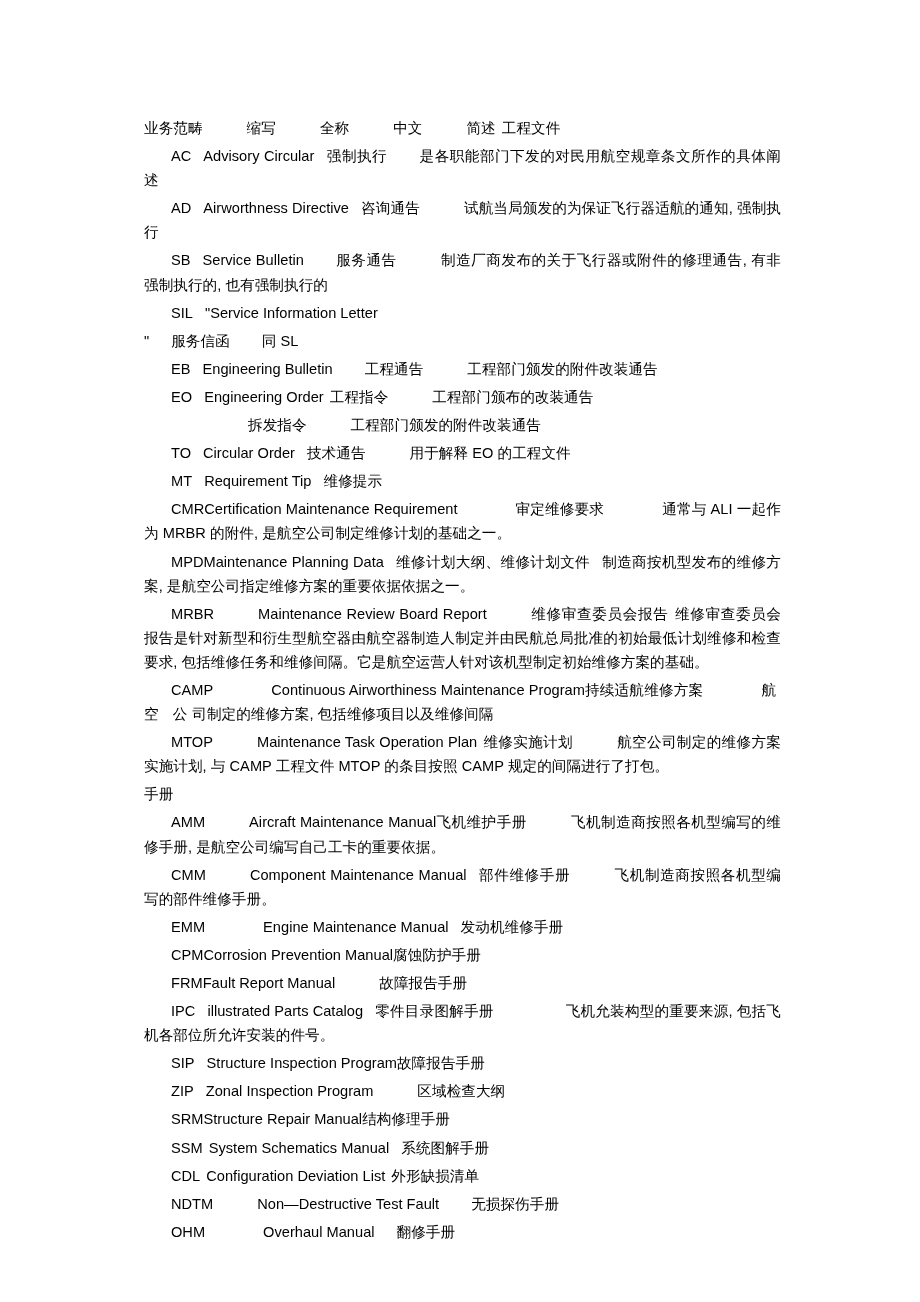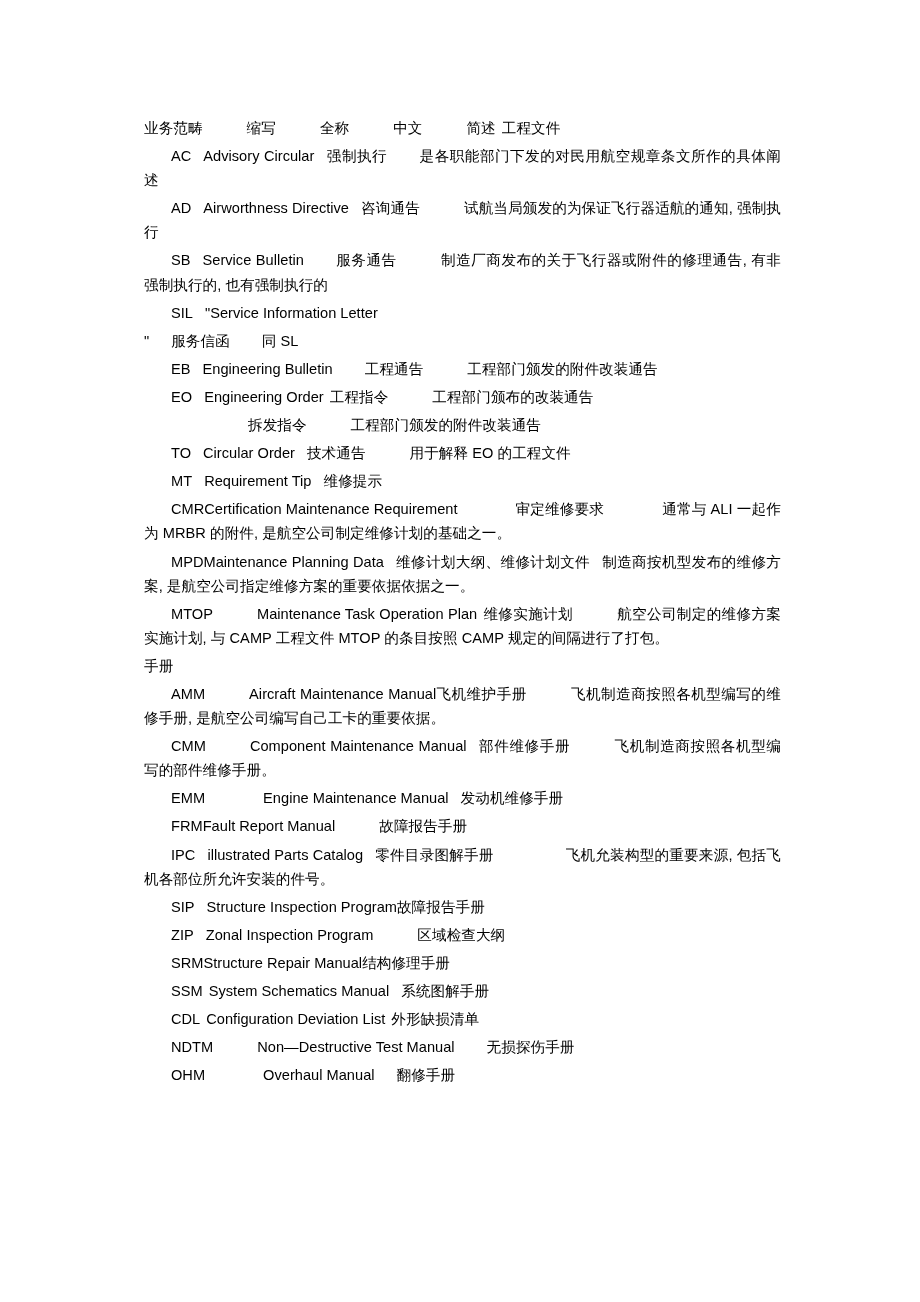--- a/index.html
+++ b/index.html
@@ -92,45 +92,48 @@
     <p class="para deep"><span>拆发指令</span><span class="g5"></span><span>工程部门颁发的附件改装通告</span></p>
 
     <p class="para indent"><span class="lat">TO</span><span class="g2"></span><span class="lat">Circular Order</span><span class="g2"></span><span>技术通告</span><span class="g5"></span><span>用于解释 EO 的工程文件</span></p>
 
     <p class="para indent"><span class="lat">MT</span><span class="g2"></span><span class="lat">Requirement Tip</span><span class="g2"></span><span>维修提示</span></p>
 
     <p class="para indent"><span class="lat">CMR</span><span class="lat">Certification Maintenance Requirement</span><span class="g6"></span><span>审定维修要求</span><span class="g6"></span><span>通常与 ALI 一起作为 MRBR 的附件, 是航空公司制定维修计划的基础之一。</span></p>
 
     <p class="para indent"><span class="lat">MPD</span><span class="lat">Maintenance Planning Data</span><span class="g2"></span><span>维修计划大纲、维修计划文件</span><span class="g2"></span><span>制造商按机型发布的维修方案, 是航空公司指定维修方案的重要依据依据之一。</span></p>
 
+    <p class="para indent"><span class="lat">MRBR</span><span class="g5"></span><span class="lat">Maintenance Review Board Report</span><span class="g5"></span><span>维修审查委员会报告</span><span class="g1"></span><span>维修审查委员会报告是针对新型和衍生型航空器由航空器制造人制定并由民航总局批准的初始最低计划维修和检查要求, 包括维修任务和维修间隔。它是航空运营人针对该机型制定初始维修方案的基础。</span></p>
 
+    <p class="para indent"><span class="lat">CAMP</span><span class="g6"></span><span class="lat">Continuous Airworthiness Maintenance Program</span><span>持续适航维修方案</span><span class="g6"></span><span class="spread">航 空 公</span><span>司制定的维修方案, 包括维修项目以及维修间隔</span></p>
 
     <p class="para indent"><span class="lat">MTOP</span><span class="g5"></span><span class="lat">Maintenance Task Operation Plan</span><span class="g1"></span><span>维修实施计划</span><span class="g5"></span><span>航空公司制定的维修方案实施计划, 与 CAMP 工程文件 MTOP 的条目按照 CAMP 规定的间隔进行了打包。</span></p>
 
     <p class="para flush"><span>手册</span></p>
 
     <p class="para indent"><span class="lat">AMM</span><span class="g5"></span><span class="lat">Aircraft Maintenance Manual</span><span>飞机维护手册</span><span class="g5"></span><span>飞机制造商按照各机型编写的维修手册, 是航空公司编写自己工卡的重要依据。</span></p>
 
     <p class="para indent"><span class="lat">CMM</span><span class="g5"></span><span class="lat">Component Maintenance Manual</span><span class="g2"></span><span>部件维修手册</span><span class="g5"></span><span>飞机制造商按照各机型编写的部件维修手册。</span></p>
 
     <p class="para indent"><span class="lat">EMM</span><span class="g6"></span><span class="lat">Engine Maintenance Manual</span><span class="g2"></span><span>发动机维修手册</span></p>
 
+    <p class="para indent"><span class="lat">CPM</span><span class="lat">Corrosion Prevention Manual</span><span>腐蚀防护手册</span></p>
 
     <p class="para indent"><span class="lat">FRM</span><span class="lat">Fault Report Manual</span><span class="g5"></span><span>故障报告手册</span></p>
 
     <p class="para indent"><span class="lat">IPC</span><span class="g2"></span><span class="lat">illustrated Parts Catalog</span><span class="g2"></span><span>零件目录图解手册</span><span class="g7"></span><span>飞机允装构型的重要来源, 包括飞机各部位所允许安装的件号。</span></p>
 
     <p class="para indent"><span class="lat">SIP</span><span class="g2"></span><span class="lat">Structure Inspection Program</span><span>故障报告手册</span></p>
 
     <p class="para indent"><span class="lat">ZIP</span><span class="g2"></span><span class="lat">Zonal Inspection Program</span><span class="g5"></span><span>区域检查大纲</span></p>
 
     <p class="para indent"><span class="lat">SRM</span><span class="lat">Structure Repair Manual</span><span>结构修理手册</span></p>
 
     <p class="para indent"><span class="lat">SSM</span><span class="g1"></span><span class="lat">System Schematics Manual</span><span class="g2"></span><span>系统图解手册</span></p>
 
     <p class="para indent"><span class="lat">CDL</span><span class="g1"></span><span class="lat">Configuration Deviation List</span><span class="g1"></span><span>外形缺损清单</span></p>
 
-    <p class="para indent"><span class="lat">NDTM</span><span class="g5"></span><span class="lat">Non—Destructive Test Manual</span><span class="g4"></span><span>无损探伤手册</span></p>
+    <p class="para indent"><span class="lat">NDTM</span><span class="g5"></span><span class="lat">Non—Destructive Test Fault</span><span class="g4"></span><span>无损探伤手册</span></p>
 
     <p class="para indent"><span class="lat">OHM</span><span class="g6"></span><span class="lat">Overhaul Manual</span><span class="g3"></span><span>翻修手册</span></p>
 
   </div>
 </div>
 
 </body></html>

